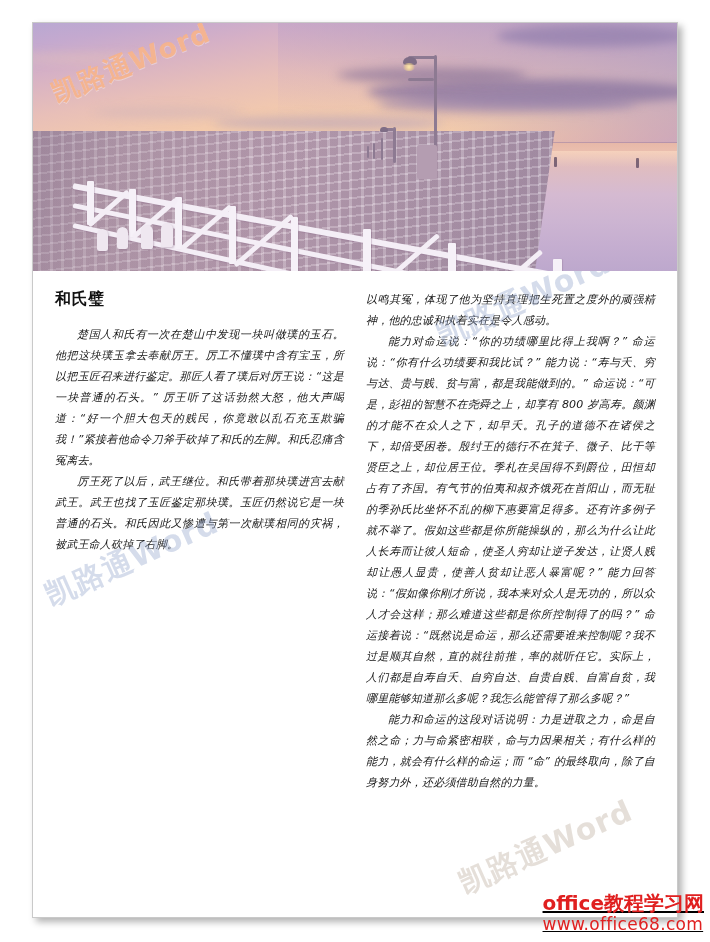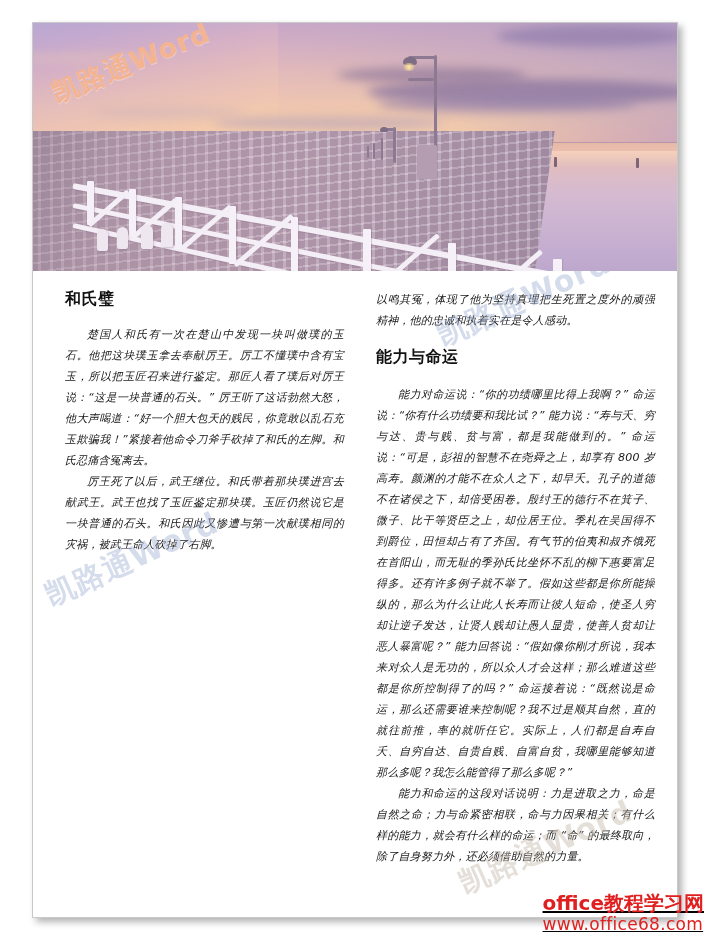--- a/index.html
+++ b/index.html
@@ -162,21 +162,21 @@
 
   
   #article{
     position:relative;
     padding:18px 22px 10px 22px;
     box-sizing:border-box;
     height:646px;
     overflow:hidden;
   }
   #cols{display:flex;gap:22px;height:100%;}
-  .col{width:291px;margin-left:10px;}
+  .col{width:291px;}
   h1.doc-h{
     font-size:16px;
     font-weight:bold;
     margin:0 0 14px 0;
     color:#111;
     letter-spacing:0.5px;
     font-family:"DejaVu Sans","Liberation Sans",sans-serif;
   }
   h1.doc-h.second{margin-top:16px;margin-bottom:16px;}
   p.doc-p{
@@ -313,21 +313,20 @@
     <div id="cols">
 
       <div class="col">
         <h1 class="doc-h">和氏璧</h1>
         <p class="doc-p">楚国人和氏有一次在楚山中发现一块叫做璞的玉石。他把这块璞玉拿去奉献厉王。厉工不懂璞中含有宝玉，所以把玉匠召来进行鉴定。那匠人看了璞后对厉王说：“这是一块普通的石头。” 厉王听了这话勃然大怒，他大声喝道：“好一个胆大包天的贱民，你竟敢以乱石充玉欺骗我！”紧接着他命令刀斧手砍掉了和氏的左脚。和氏忍痛含冤离去。</p>
         <p class="doc-p">厉王死了以后，武王继位。和氏带着那块璞进宫去献武王。武王也找了玉匠鉴定那块璞。玉匠仍然说它是一块普通的石头。和氏因此又惨遭与第一次献璞相同的灾祸，被武王命人砍掉了右脚。</p>
       </div>
 
       <div class="col">
         <p class="doc-p cont">以鸣其冤，体现了他为坚持真理把生死置之度外的顽强精神，他的忠诚和执着实在是令人感动。</p>
-        <h1 class="doc-h second">能力与命运</h1>
         <p class="doc-p">能力对命运说：“你的功绩哪里比得上我啊？” 命运说：“你有什么功绩要和我比试？” 能力说：“寿与夭、穷与达、贵与贱、贫与富，都是我能做到的。” 命运说：“可是，彭祖的智慧不在尧舜之上，却享有 800 岁高寿。颜渊的才能不在众人之下，却早夭。孔子的道德不在诸侯之下，却倍受困卷。殷纣王的德行不在箕子、微子、比干等贤臣之上，却位居王位。季札在吴国得不到爵位，田恒却占有了齐国。有气节的伯夷和叔齐饿死在首阳山，而无耻的季孙氏比坐怀不乱的柳下惠要富足得多。还有许多例子就不举了。假如这些都是你所能操纵的，那么为什么让此人长寿而让彼人短命，使圣人穷却让逆子发达，让贤人贱却让愚人显贵，使善人贫却让恶人暴富呢？” 能力回答说：“假如像你刚才所说，我本来对众人是无功的，所以众人才会这样；那么难道这些都是你所控制得了的吗？” 命运接着说：“既然说是命运，那么还需要谁来控制呢？我不过是顺其自然，直的就往前推，率的就听任它。实际上，人们都是自寿自夭、自穷自达、自贵自贱、自富自贫，我哪里能够知道那么多呢？我怎么能管得了那么多呢？”</p>
         <p class="doc-p">能力和命运的这段对话说明：力是进取之力，命是自然之命；力与命紧密相联，命与力因果相关；有什么样的能力，就会有什么样的命运；而 “命” 的最终取向，除了自身努力外，还必须借助自然的力量。</p>
       </div>
 
     </div>
   </div>
 </div>
 
 <div id="site-wm">
   <div class="line1">office教程学习网</div>

